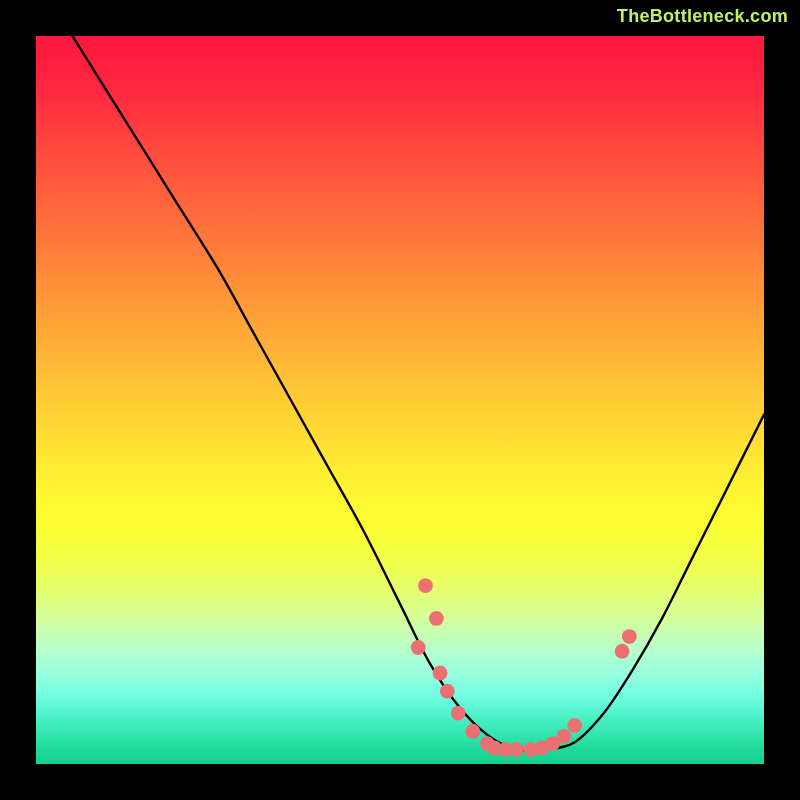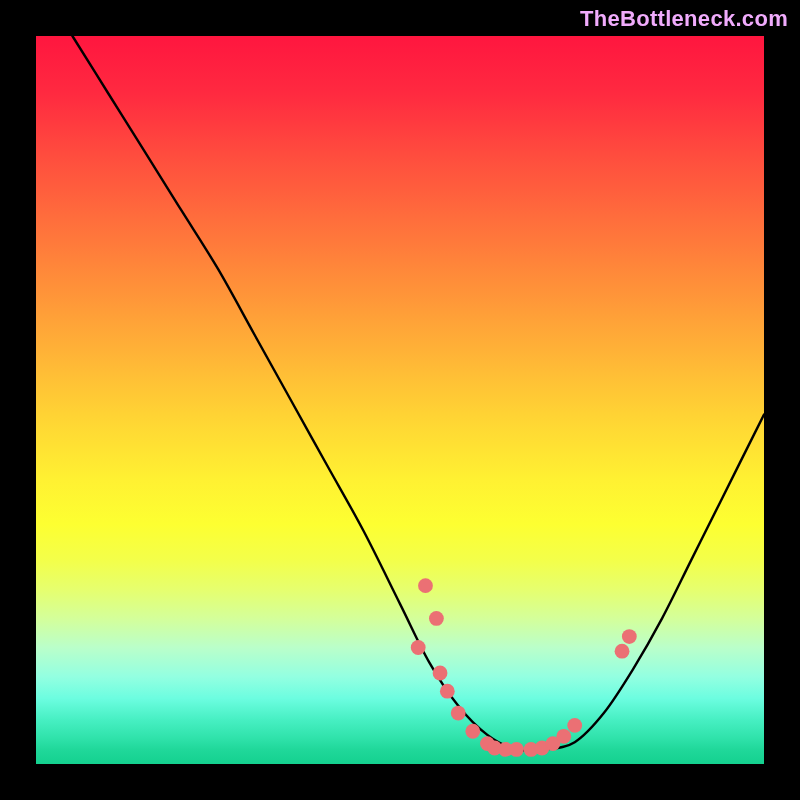--- a/index.html
+++ b/index.html
@@ -8,23 +8,23 @@
     width: 800px;
     height: 800px;
     background: #000;
     position: relative;
   }
   .watermark {
     position: absolute;
     top: 6px;
     right: 12px;
     font-family: Arial, Helvetica, sans-serif;
-    font-size: 22px;
+    font-size: 18px;
     font-weight: 600;
-    color: #f0abfc;
+    color: #bef264;
     letter-spacing: 0.3px;
   }
   .plot {
     position: absolute;
     left: 36px;
     top: 36px;
     width: 728px;
     height: 728px;
     
     background: linear-gradient(

